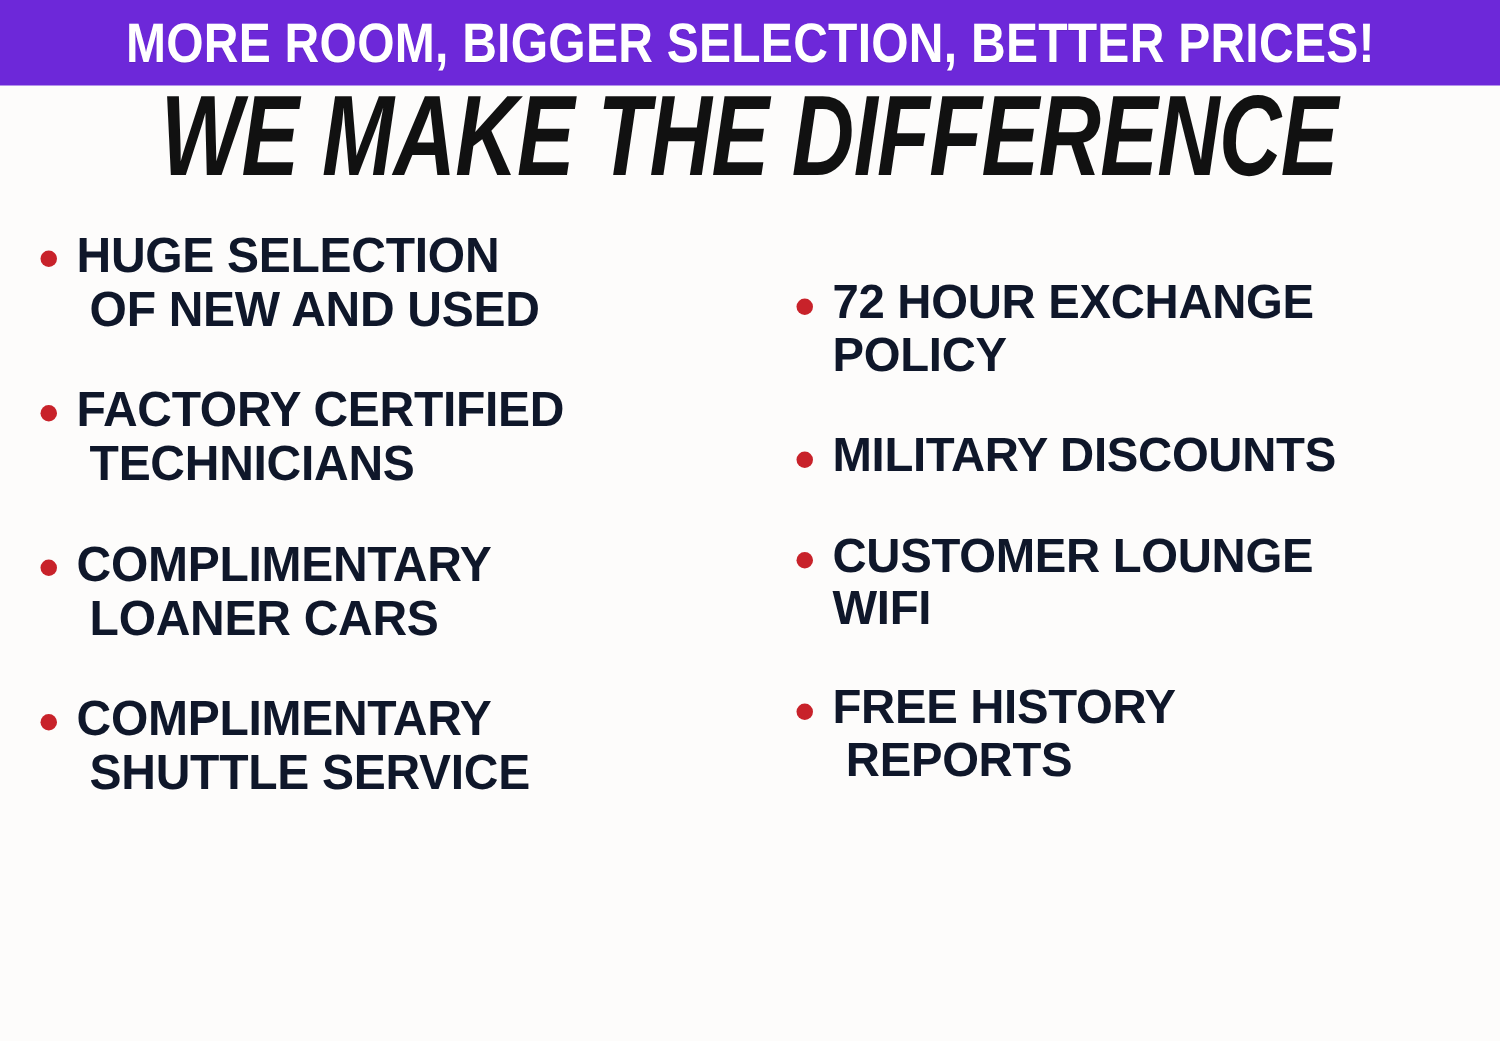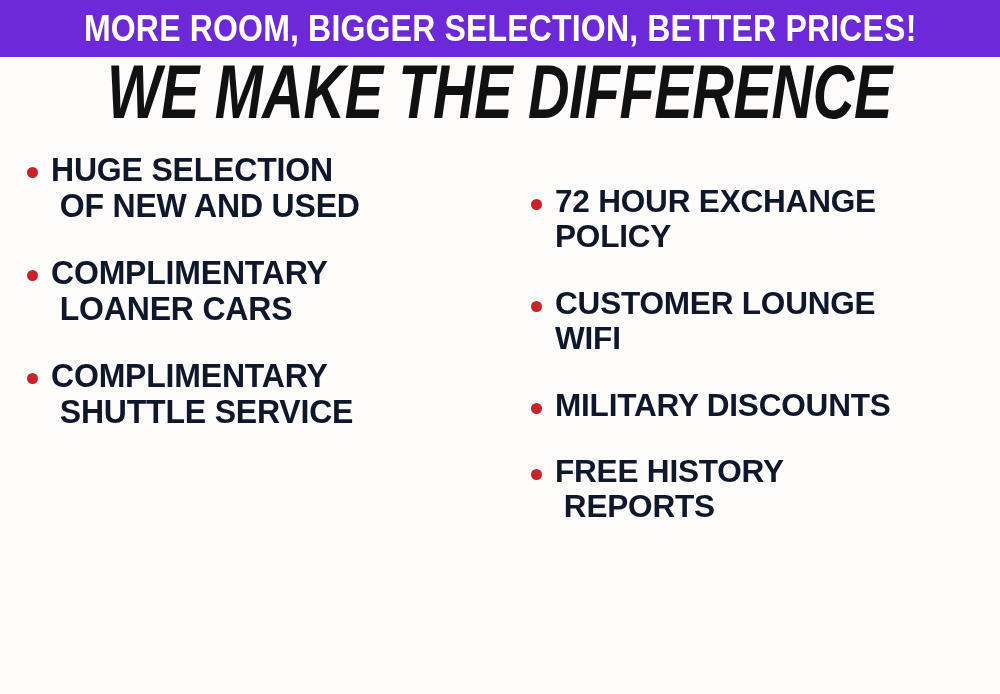--- a/index.html
+++ b/index.html
@@ -147,42 +147,46 @@
 
   <div class="columns">
 
     <div class="col col-left">
       <ul class="bullets">
         <li class="bullet">
           <span class="line">HUGE SELECTION</span>
           <span class="line indent">OF NEW AND USED</span>
         </li>
         <li class="bullet">
+          <span class="line">FACTORY CERTIFIED</span>
+          <span class="line indent">TECHNICIANS</span>
+        </li>
+        <li class="bullet">
           <span class="line">COMPLIMENTARY</span>
           <span class="line indent">LOANER CARS</span>
         </li>
         <li class="bullet">
           <span class="line">COMPLIMENTARY</span>
           <span class="line indent">SHUTTLE SERVICE</span>
         </li>
       </ul>
     </div>
 
     <div class="col col-right">
       <ul class="bullets">
         <li class="bullet">
           <span class="line">72 HOUR EXCHANGE</span>
           <span class="line">POLICY</span>
         </li>
         <li class="bullet">
+          <span class="line">MILITARY DISCOUNTS</span>
+        </li>
+        <li class="bullet">
           <span class="line">CUSTOMER LOUNGE</span>
           <span class="line">WIFI</span>
-        </li>
-        <li class="bullet">
-          <span class="line">MILITARY DISCOUNTS</span>
         </li>
         <li class="bullet">
           <span class="line">FREE HISTORY</span>
           <span class="line indent">REPORTS</span>
         </li>
       </ul>
     </div>
 
   </div>
 </div>

